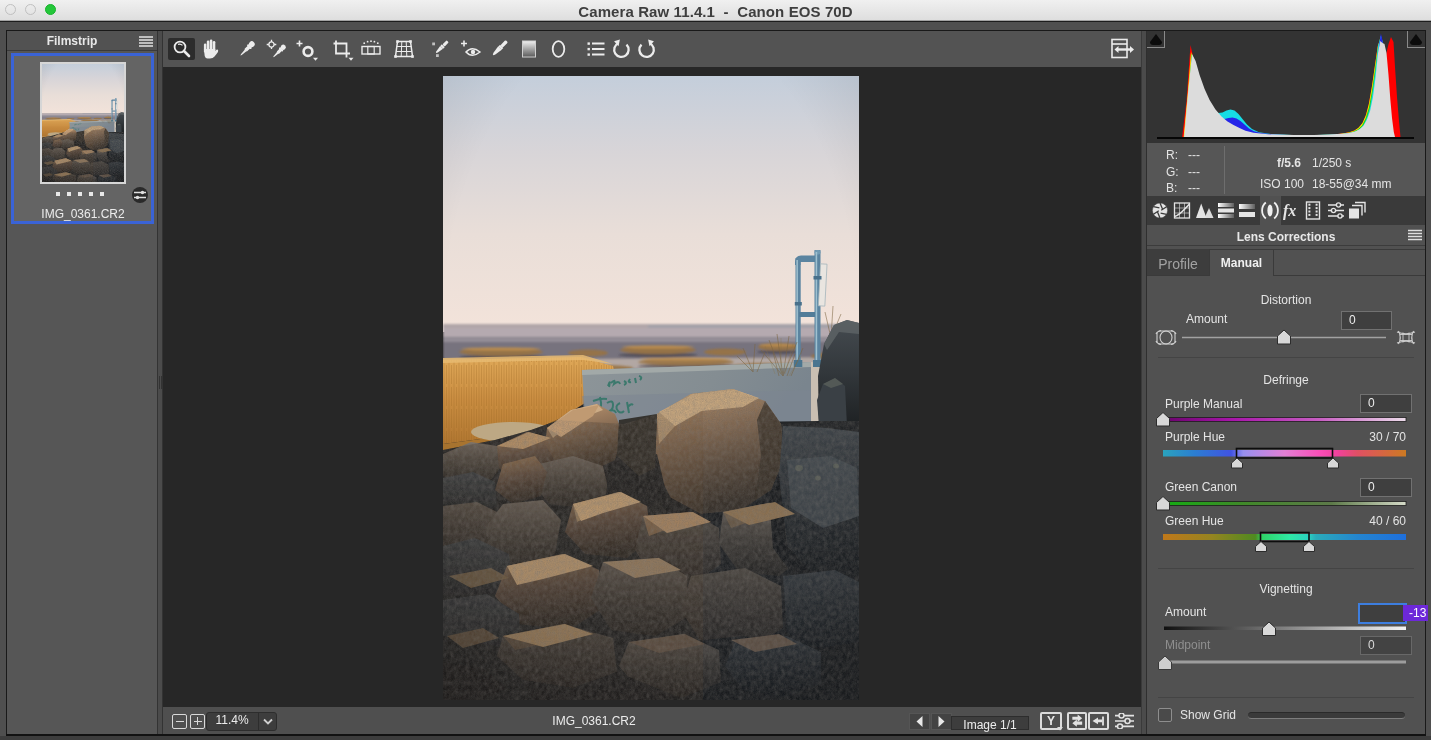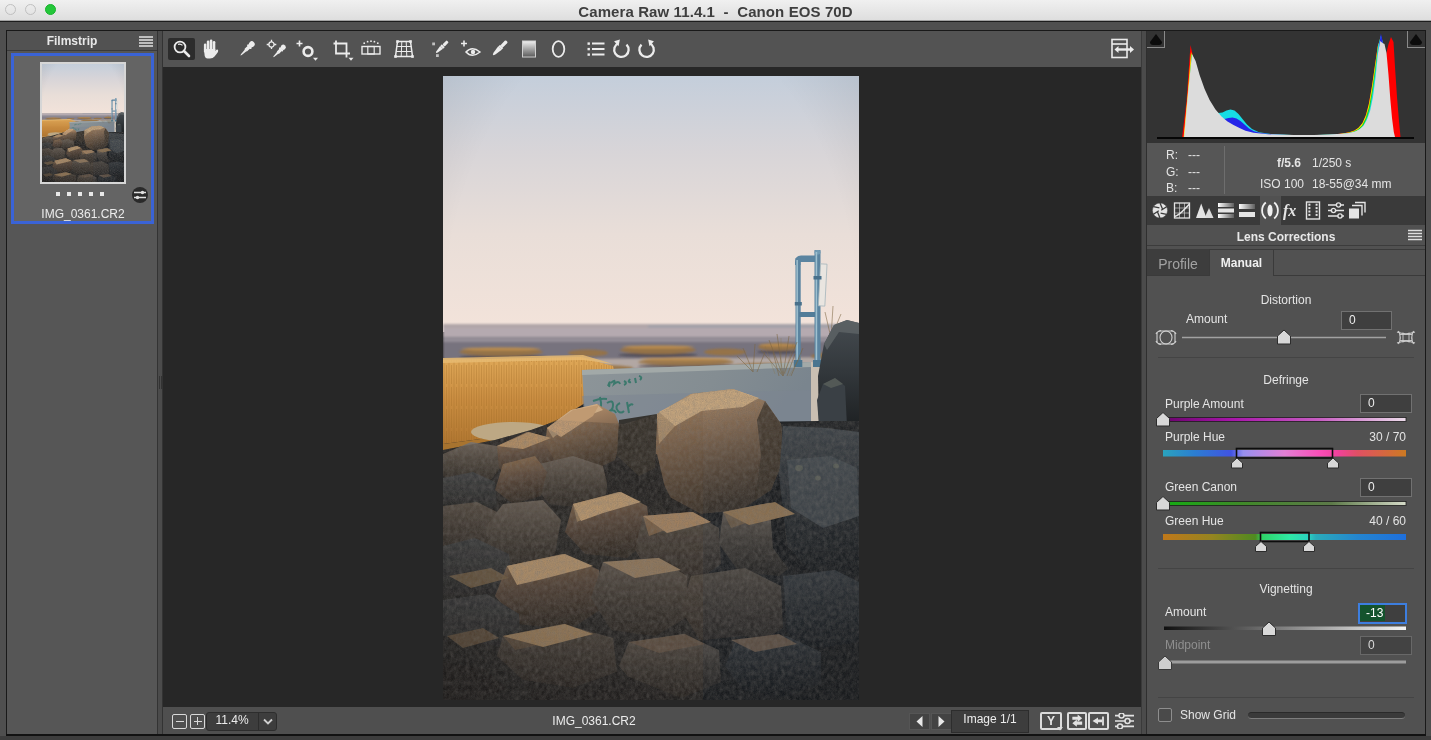--- a/index.html
+++ b/index.html
@@ -445,21 +445,21 @@
     <div class="abs" style="left:331px;top:7px;width:200px;text-align:center;font-size:12px;color:#ececec;">IMG_0361.CR2</div>
 
     <div class="abs" style="left:746px;top:6px;width:21px;height:17px;background:#434343;border:1px solid #555;box-sizing:border-box;"></div>
     <svg class="abs" style="left:746px;top:6px;" width="21" height="17">
         <path d="M13.5,3 L7.5,8.5 L13.5,14 Z" fill="#e8e8e8"></path>
       </svg>
     <div class="abs" style="left:768px;top:6px;width:21px;height:17px;background:#434343;border:1px solid #555;box-sizing:border-box;"></div>
     <svg class="abs" style="left:768px;top:6px;" width="21" height="17">
         <path d="M7.5,3 L13.5,8.5 L7.5,14 Z" fill="#e8e8e8"></path>
       </svg>
-    <div class="abs" style="left:788px;top:3px;width:78px;height:23px;background:#3d3d3d;border:1px solid #2d2d2d;box-sizing:border-box;text-align:center;font-size:12px;color:#ececec;line-height:17px;">Image 1/1</div>
+    <div class="abs" style="left:788px;top:9px;width:78px;height:14px;background:#3d3d3d;border:1px solid #2d2d2d;box-sizing:border-box;text-align:center;font-size:12px;color:#ececec;line-height:17px;">Image 1/1</div>
     <div class="abs" style="left:877px;top:5px;width:22px;height:18px;border:2px solid #dcdcdc;border-radius:2px;box-sizing:border-box;text-align:center;font-size:12px;font-weight:700;color:#e8e8e8;line-height:14px;">Y</div>
     <svg class="abs" style="left:893px;top:19px;" width="8" height="6">
         <path d="M1,1 h6 l-3,3.5 z" fill="#dcdcdc"></path>
       </svg>
     <div class="abs" style="left:904px;top:5px;width:20px;height:18px;border:2px solid #dcdcdc;border-radius:2px;box-sizing:border-box;"></div>
     <svg class="abs" style="left:904px;top:5px;" width="20" height="18">
       <path d="M4,5.2 h6.5 v-2.6 l5.5,4.5 l-5.5,4.5 v-2.6 h-6.5 Z" fill="#e2e2e2" transform="scale(0.82) translate(2.5,0.5)"></path>
       <path d="M16,10.2 h-6.5 v-2.6 l-5.5,4.5 l5.5,4.5 v-2.6 h6.5 Z" fill="#e2e2e2" transform="scale(0.82) translate(2.5,1.5)"></path>
     </svg>
     <div class="abs" style="left:925px;top:5px;width:21px;height:18px;border:2px solid #dcdcdc;border-radius:2px;box-sizing:border-box;"></div>
@@ -613,21 +613,21 @@
       </g>
       <g stroke="#cfcfcf" stroke-width="1.1" fill="none">
         <path d="M250,7 q9,3.5 18,0 M250,18 q9,-3.5 18,0 M251.5,6 q3.5,6.5 0,13 M266.5,6 q-3.5,6.5 0,13"></path>
         <path d="M253,9.5 h12 M253,15.5 h12 M256,7.5 v10 M262,7.5 v10" stroke-width="0.9"></path>
       </g>
       <line x1="35" y1="12.5" x2="239" y2="12.5" stroke="#a2a2a2" stroke-width="1.6"></line>
       <path d="M137,5 L143.5,11 V19 H130.5 V11 Z" fill="#d8d8d8" stroke="#2c2c2c" stroke-width="1"></path>
     </svg>
     <div class="abs" style="left:11px;top:81px;width:256px;height:1px;background:#444;"></div>
     <div class="abs lbl" style="left:0;top:97px;width:278px;text-align:center;">Defringe</div>
-    <div class="abs lbl" style="left:18px;top:121px;">Purple Amount</div>
+    <div class="abs lbl" style="left:18px;top:121px;">Purple Manual</div>
     <div class="abs" style="left:213px;top:118px;width:43px;height:17px;background:#3f3f3f;border:1px solid #717171;color:#ececec;font-size:12px;padding-left:7px;line-height:17px;">0</div>
     <svg class="abs" style="left:0;top:134px;" width="278" height="22">
       <defs>
         <linearGradient id="pamt" x1="0" y1="0" x2="1" y2="0">
           <stop offset="0" stop-color="#640266"></stop>
             <stop offset="0.3" stop-color="#a816aa"></stop>
           <stop offset="0.65" stop-color="#c75ec2"></stop>
             <stop offset="1" stop-color="#ecdcea"></stop>
         </linearGradient>
       </defs>
@@ -686,21 +686,21 @@
         </linearGradient>
       </defs>
       <rect x="16" y="6" width="243" height="6" fill="url(#ghue)"></rect>
       <rect x="113.5" y="4.5" width="48.5" height="9" fill="none" stroke="#0d0d0d" stroke-width="1.6"></rect>
       <path d="M114,13.5 L119.5,18.5 V23.5 H108.5 V18.5 Z" fill="#d8d8d8" stroke="#2c2c2c" stroke-width="1"></path>
       <path d="M162,13.5 L167.5,18.5 V23.5 H156.5 V18.5 Z" fill="#d8d8d8" stroke="#2c2c2c" stroke-width="1"></path>
     </svg>
     <div class="abs" style="left:11px;top:292px;width:256px;height:1px;background:#444;"></div>
     <div class="abs lbl" style="left:0;top:306px;width:278px;text-align:center;">Vignetting</div>
     <div class="abs lbl" style="left:18px;top:329px;">Amount</div>
-    <div class="abs" style="left:211px;top:327px;width:45px;height:17px;background:#3f3f3f;border:2px solid #3d7edf;color:#fff;font-size:12px;line-height:17px;"><span style="background:#14532d;padding:1px 2px 1px 6px;">-13</span></div>
+    <div class="abs" style="left:211px;top:327px;width:45px;height:17px;background:#3f3f3f;border:2px solid #3d7edf;color:#fff;font-size:12px;line-height:17px;"><span style="background:#6d28d9;padding:1px 2px 1px 6px;margin-left:43px;">-13</span></div>
     <svg class="abs" style="left:0;top:344px;" width="278" height="22">
       <defs>
         <linearGradient id="bwg" x1="0" y1="0" x2="1" y2="0">
           <stop offset="0" stop-color="#101010"></stop>
             <stop offset="1" stop-color="#f4f4f4"></stop>
         </linearGradient>
       </defs>
       <rect x="17" y="6.5" width="242" height="3.5" fill="url(#bwg)"></rect>
       <path d="M122,2 L128.5,8 V15.5 H115.5 V8 Z" fill="#d8d8d8" stroke="#2c2c2c" stroke-width="1"></path>
     </svg>

